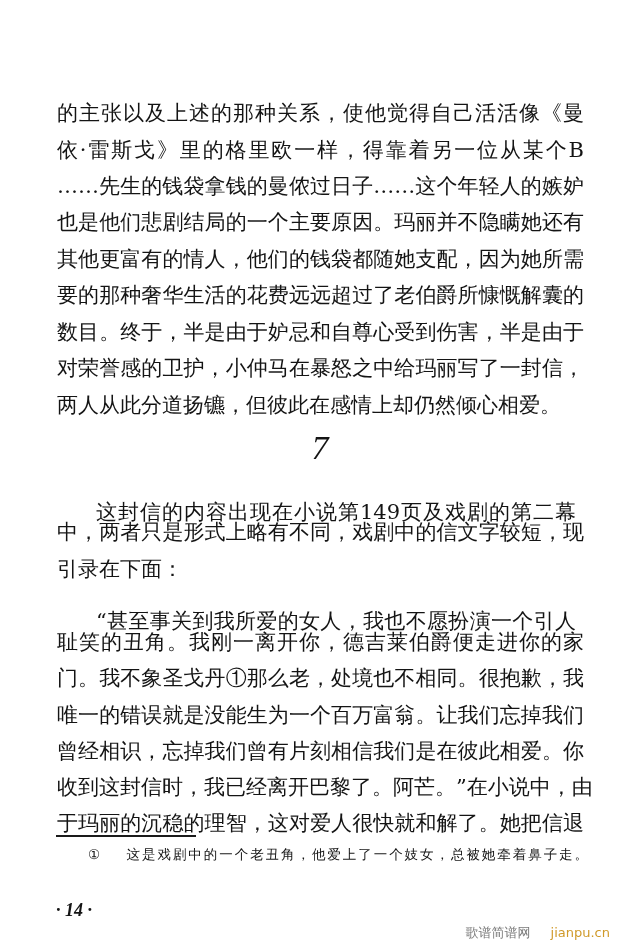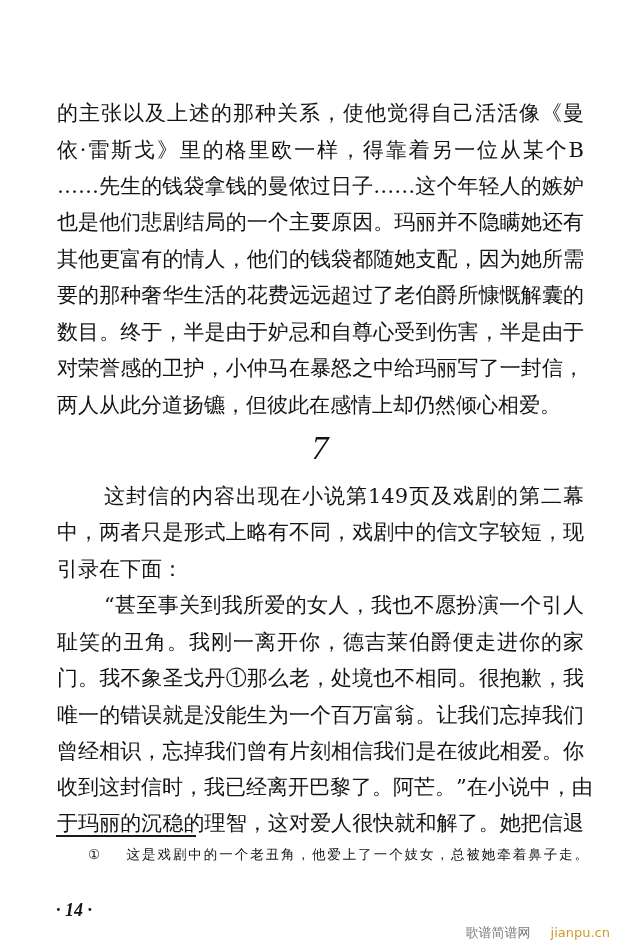--- a/index.html
+++ b/index.html
@@ -7,21 +7,21 @@
     width: 640px; height: 952px; background: #ffffff; position: relative; overflow: hidden;
     font-family: "DejaVu Serif", "Liberation Serif", serif; color: #141414;
   }
   .page { position: absolute; left: 0; top: 0; width: 640px; height: 952px; }
   .line {
     position: absolute; left: 57px; width: 527px; height: 36px;
     font-size: 21px; line-height: 36px; white-space: nowrap;
     text-align: justify; text-align-last: justify;
     letter-spacing: 0px;
   }
-  .line.indent { left: 104px; width: 480px; }
+  .line.indent { left: 96px; width: 480px; margin-top: 16px; }
   .line.last { text-align-last: left; width: auto; }
   .section-num {
     position: absolute; left: 0; width: 640px; top: 428px; text-align: center;
     font-family: "Liberation Serif", "DejaVu Serif", serif; font-style: italic;
     font-size: 34px; line-height: 40px; font-weight: normal;
   }
   .fn-rule { position: absolute; left: 56px; top: 835px; width: 140px; height: 2px; background: #1a1a1a; }
   .footnote {
     position: absolute; left: 88px; top: 843px; height: 22px; width: 500px;
     font-size: 13.5px; line-height: 22px; white-space: nowrap; font-weight: normal;

